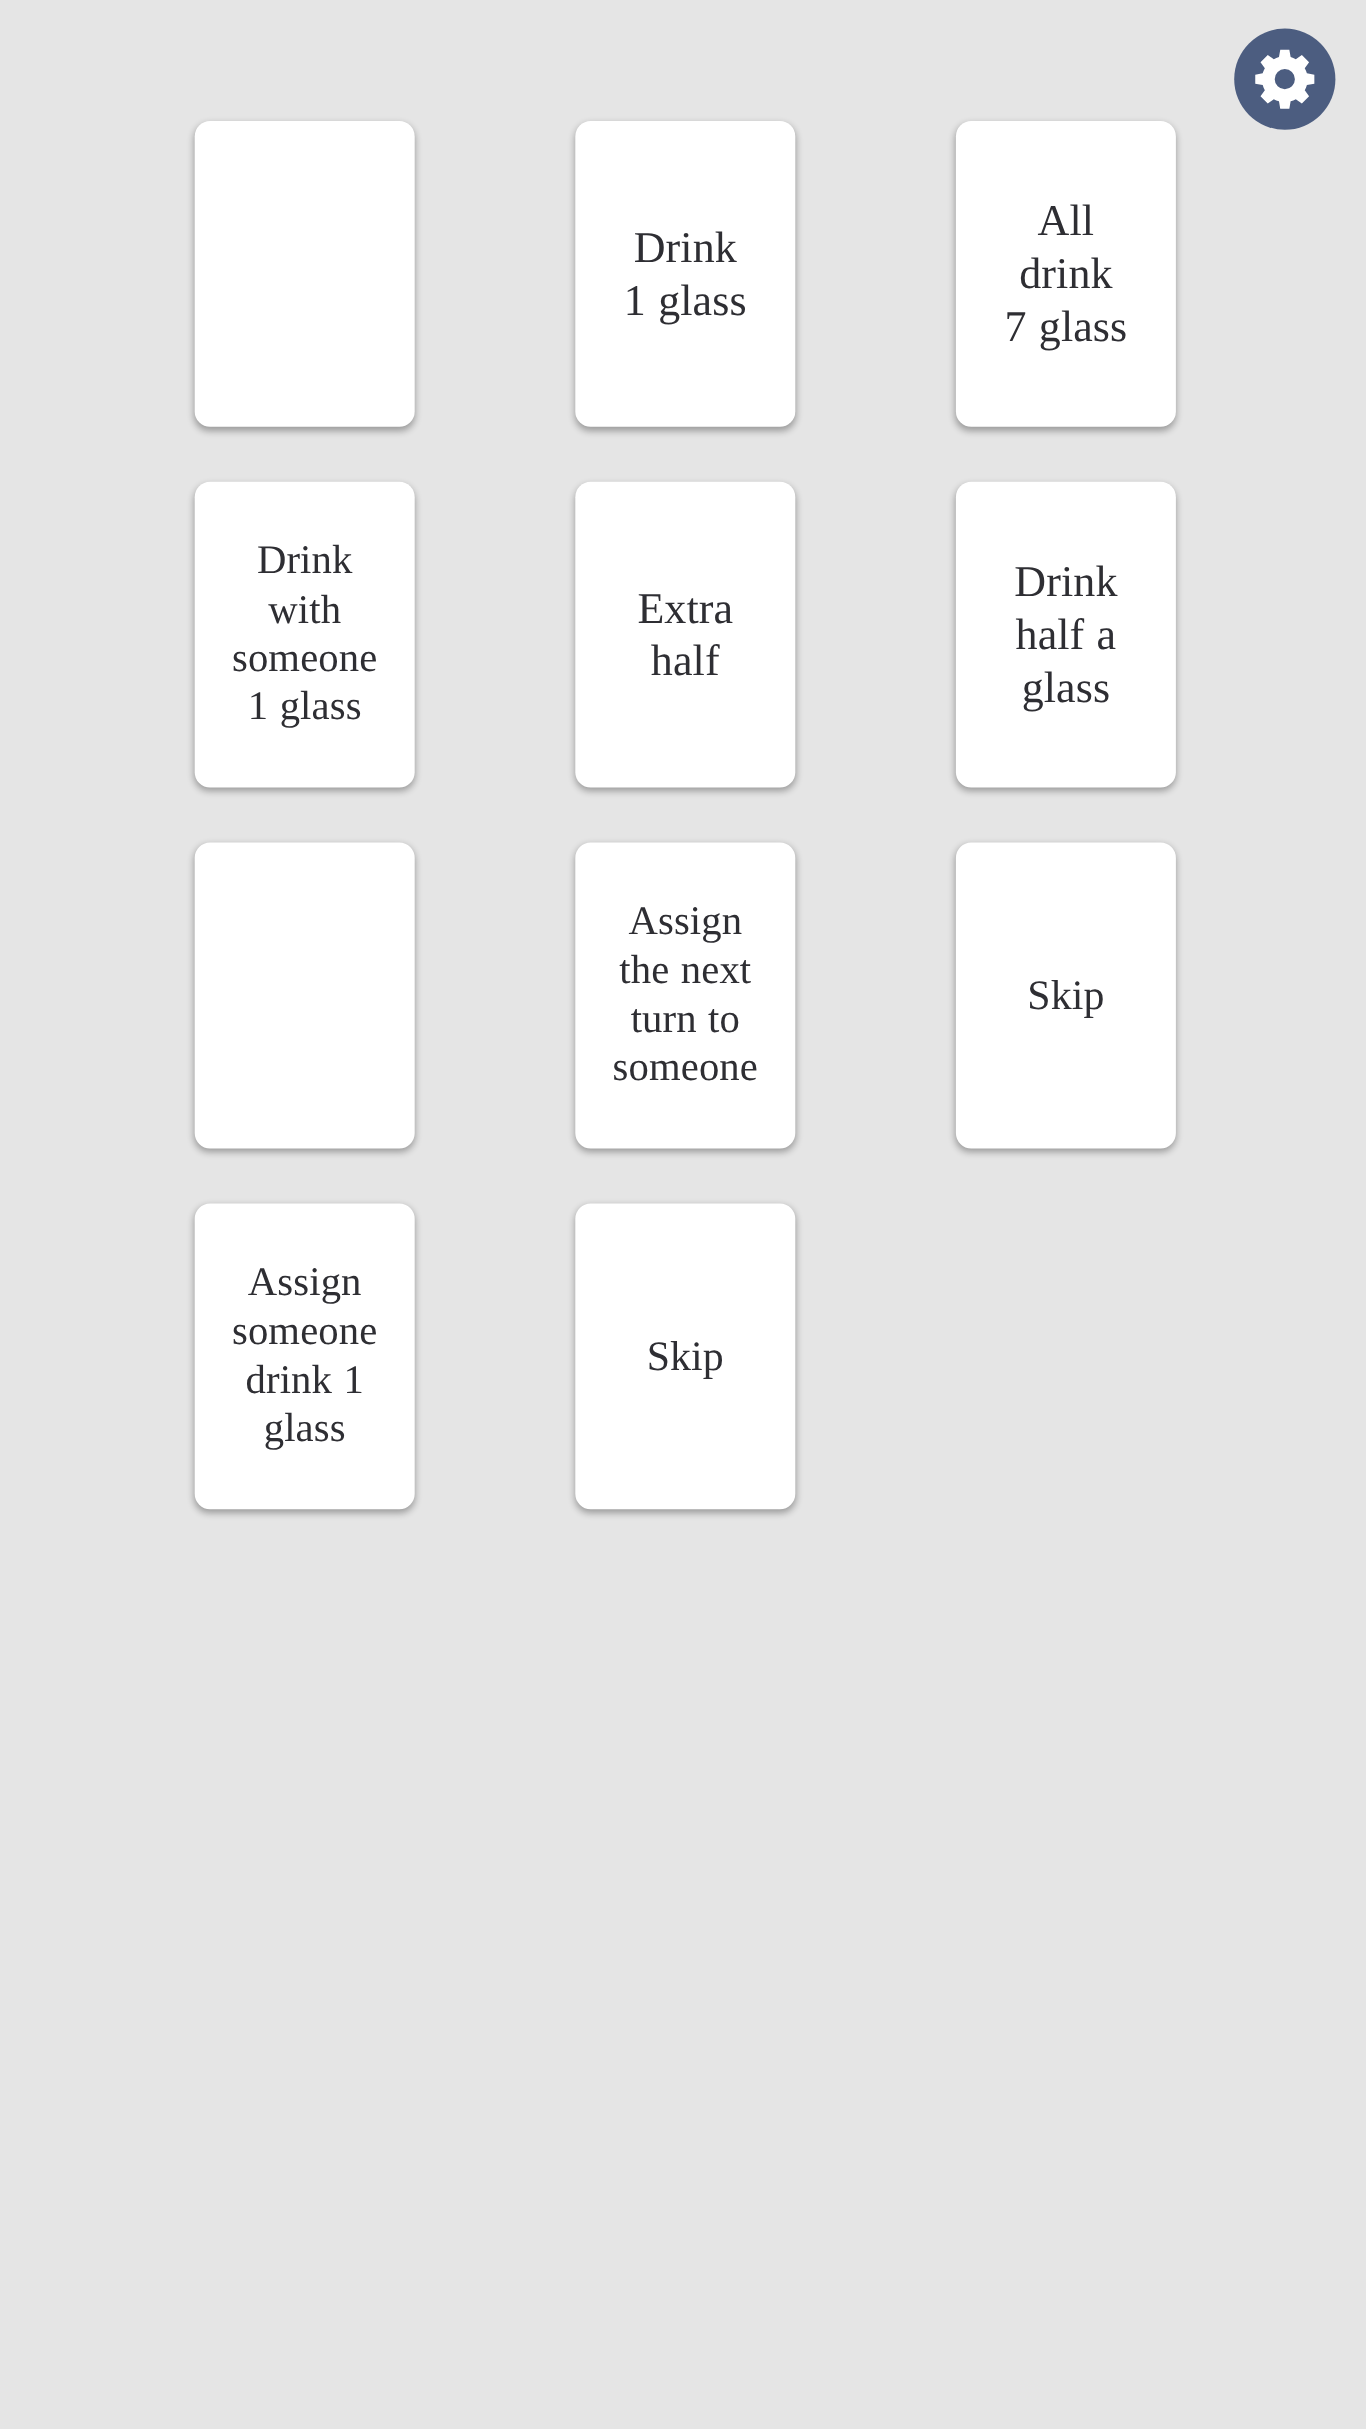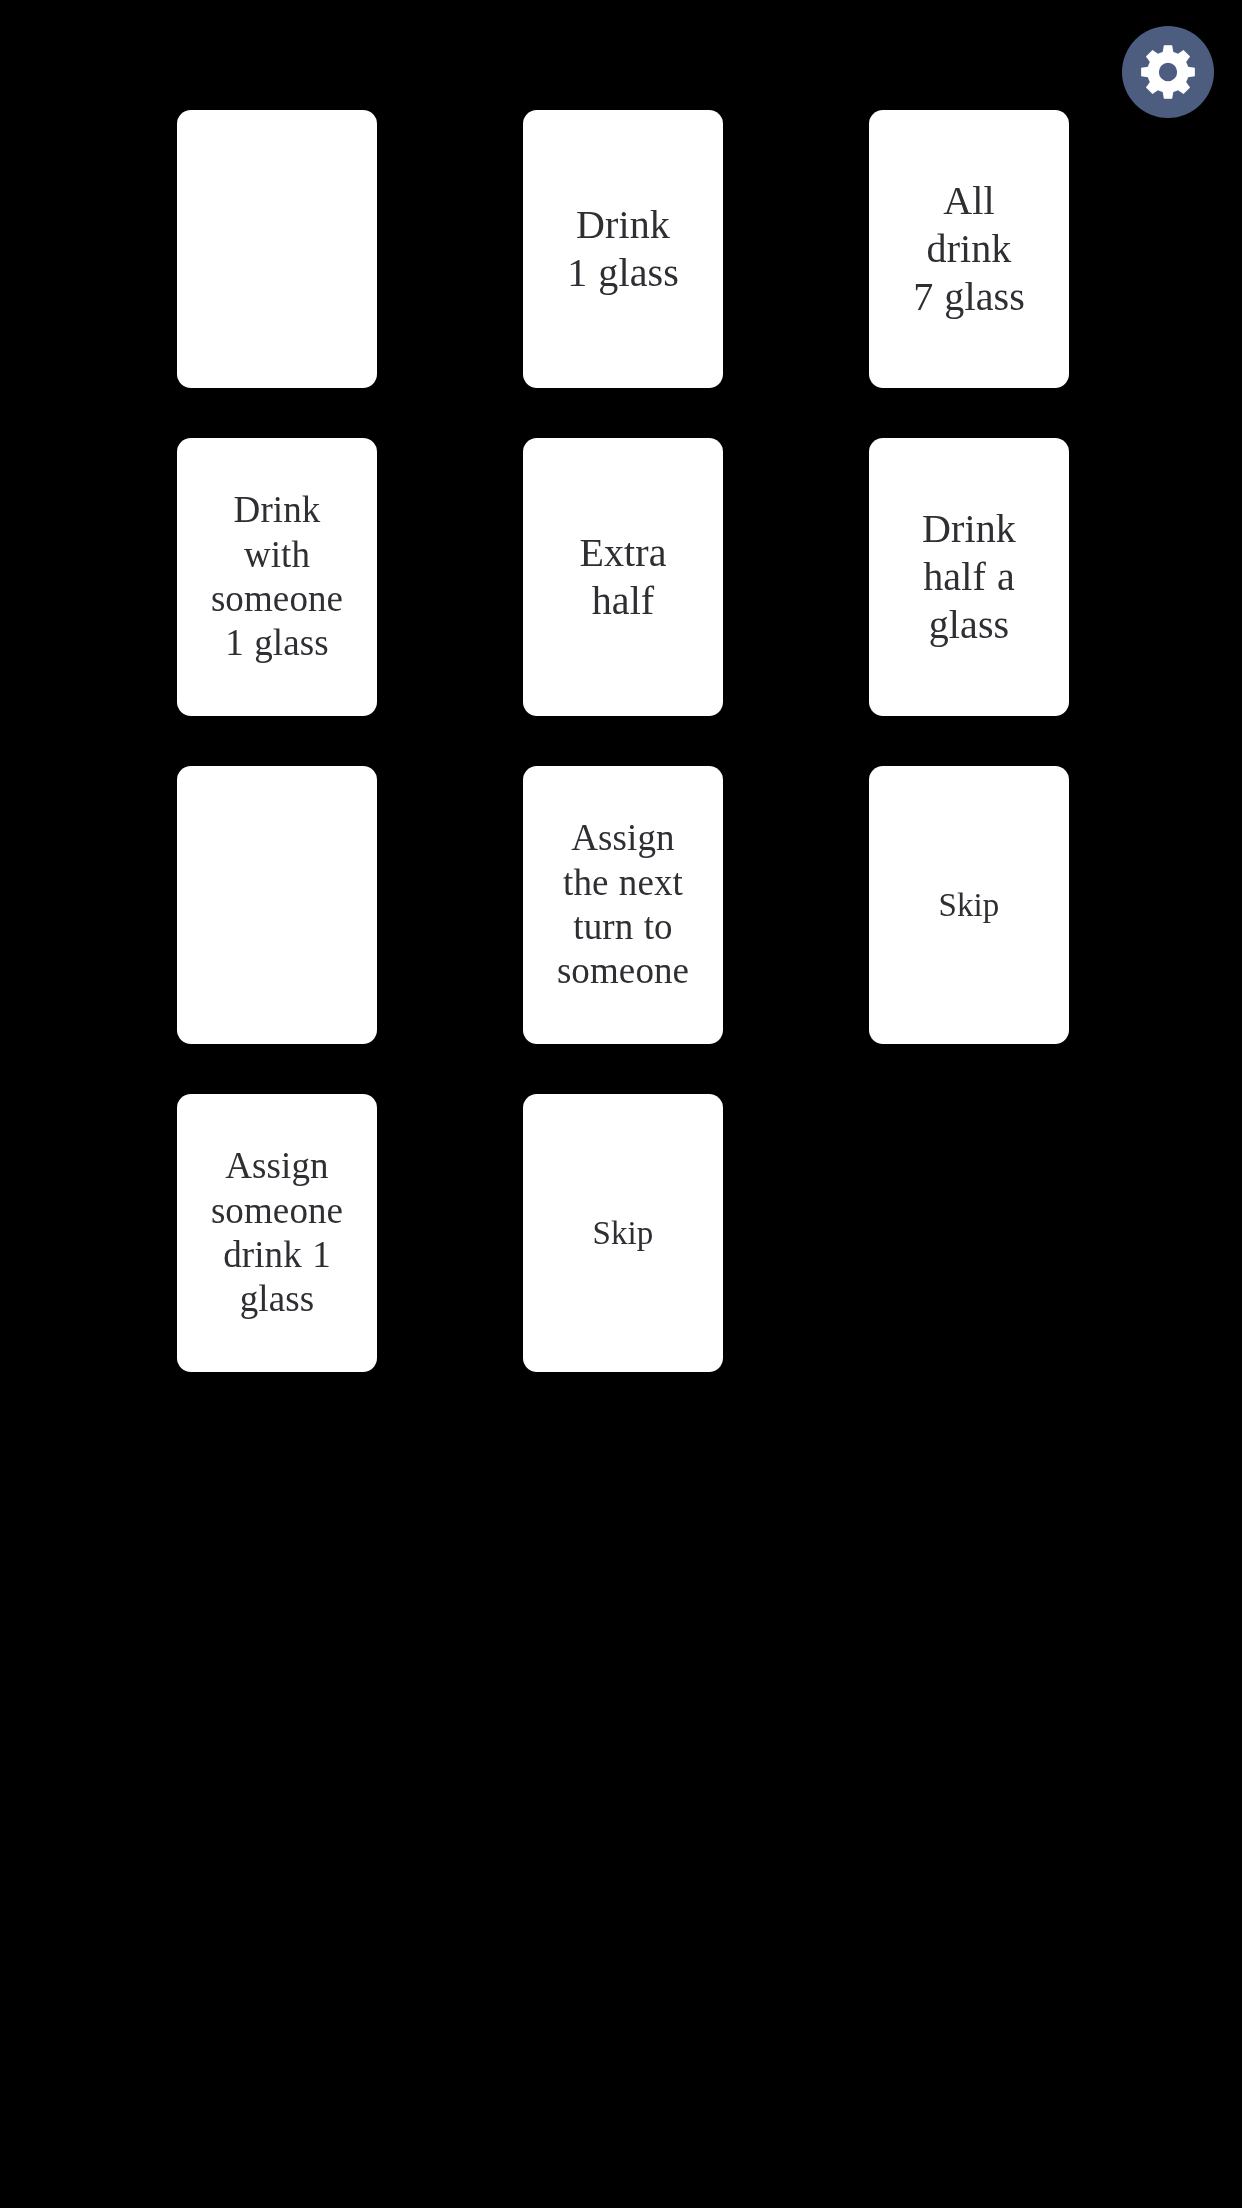--- a/index.html
+++ b/index.html
@@ -12,21 +12,21 @@
     height: 2208px;
     background: #2b3858;
     font-family: "Liberation Serif", "DejaVu Serif", serif;
     overflow: hidden;
     position: relative;
   }
 
   #app {
     position: absolute;
     inset: 0;
-    background: #000000;
+    background: #e5e5e5;
   }
 
   
   .settings-btn {
     position: absolute;
     top: 26px;
     right: 28px;
     width: 92px;
     height: 92px;
     border-radius: 50%;
@@ -69,21 +69,21 @@
     justify-content: center;
     text-align: center;
     padding: 6px 8px;
     box-sizing: border-box;
     cursor: pointer;
     overflow: hidden;
   }
 
   .card-text {
     color: #2e2e33;
-    font-size: 33px;
+    font-size: 38px;
     line-height: 1.17;
     font-weight: 400;
     letter-spacing: 0.1px;
     word-spacing: 1px;
     white-space: pre-line;
     width: 100%;
   }
 
   .card.empty .card-text {
     min-height: 0;

